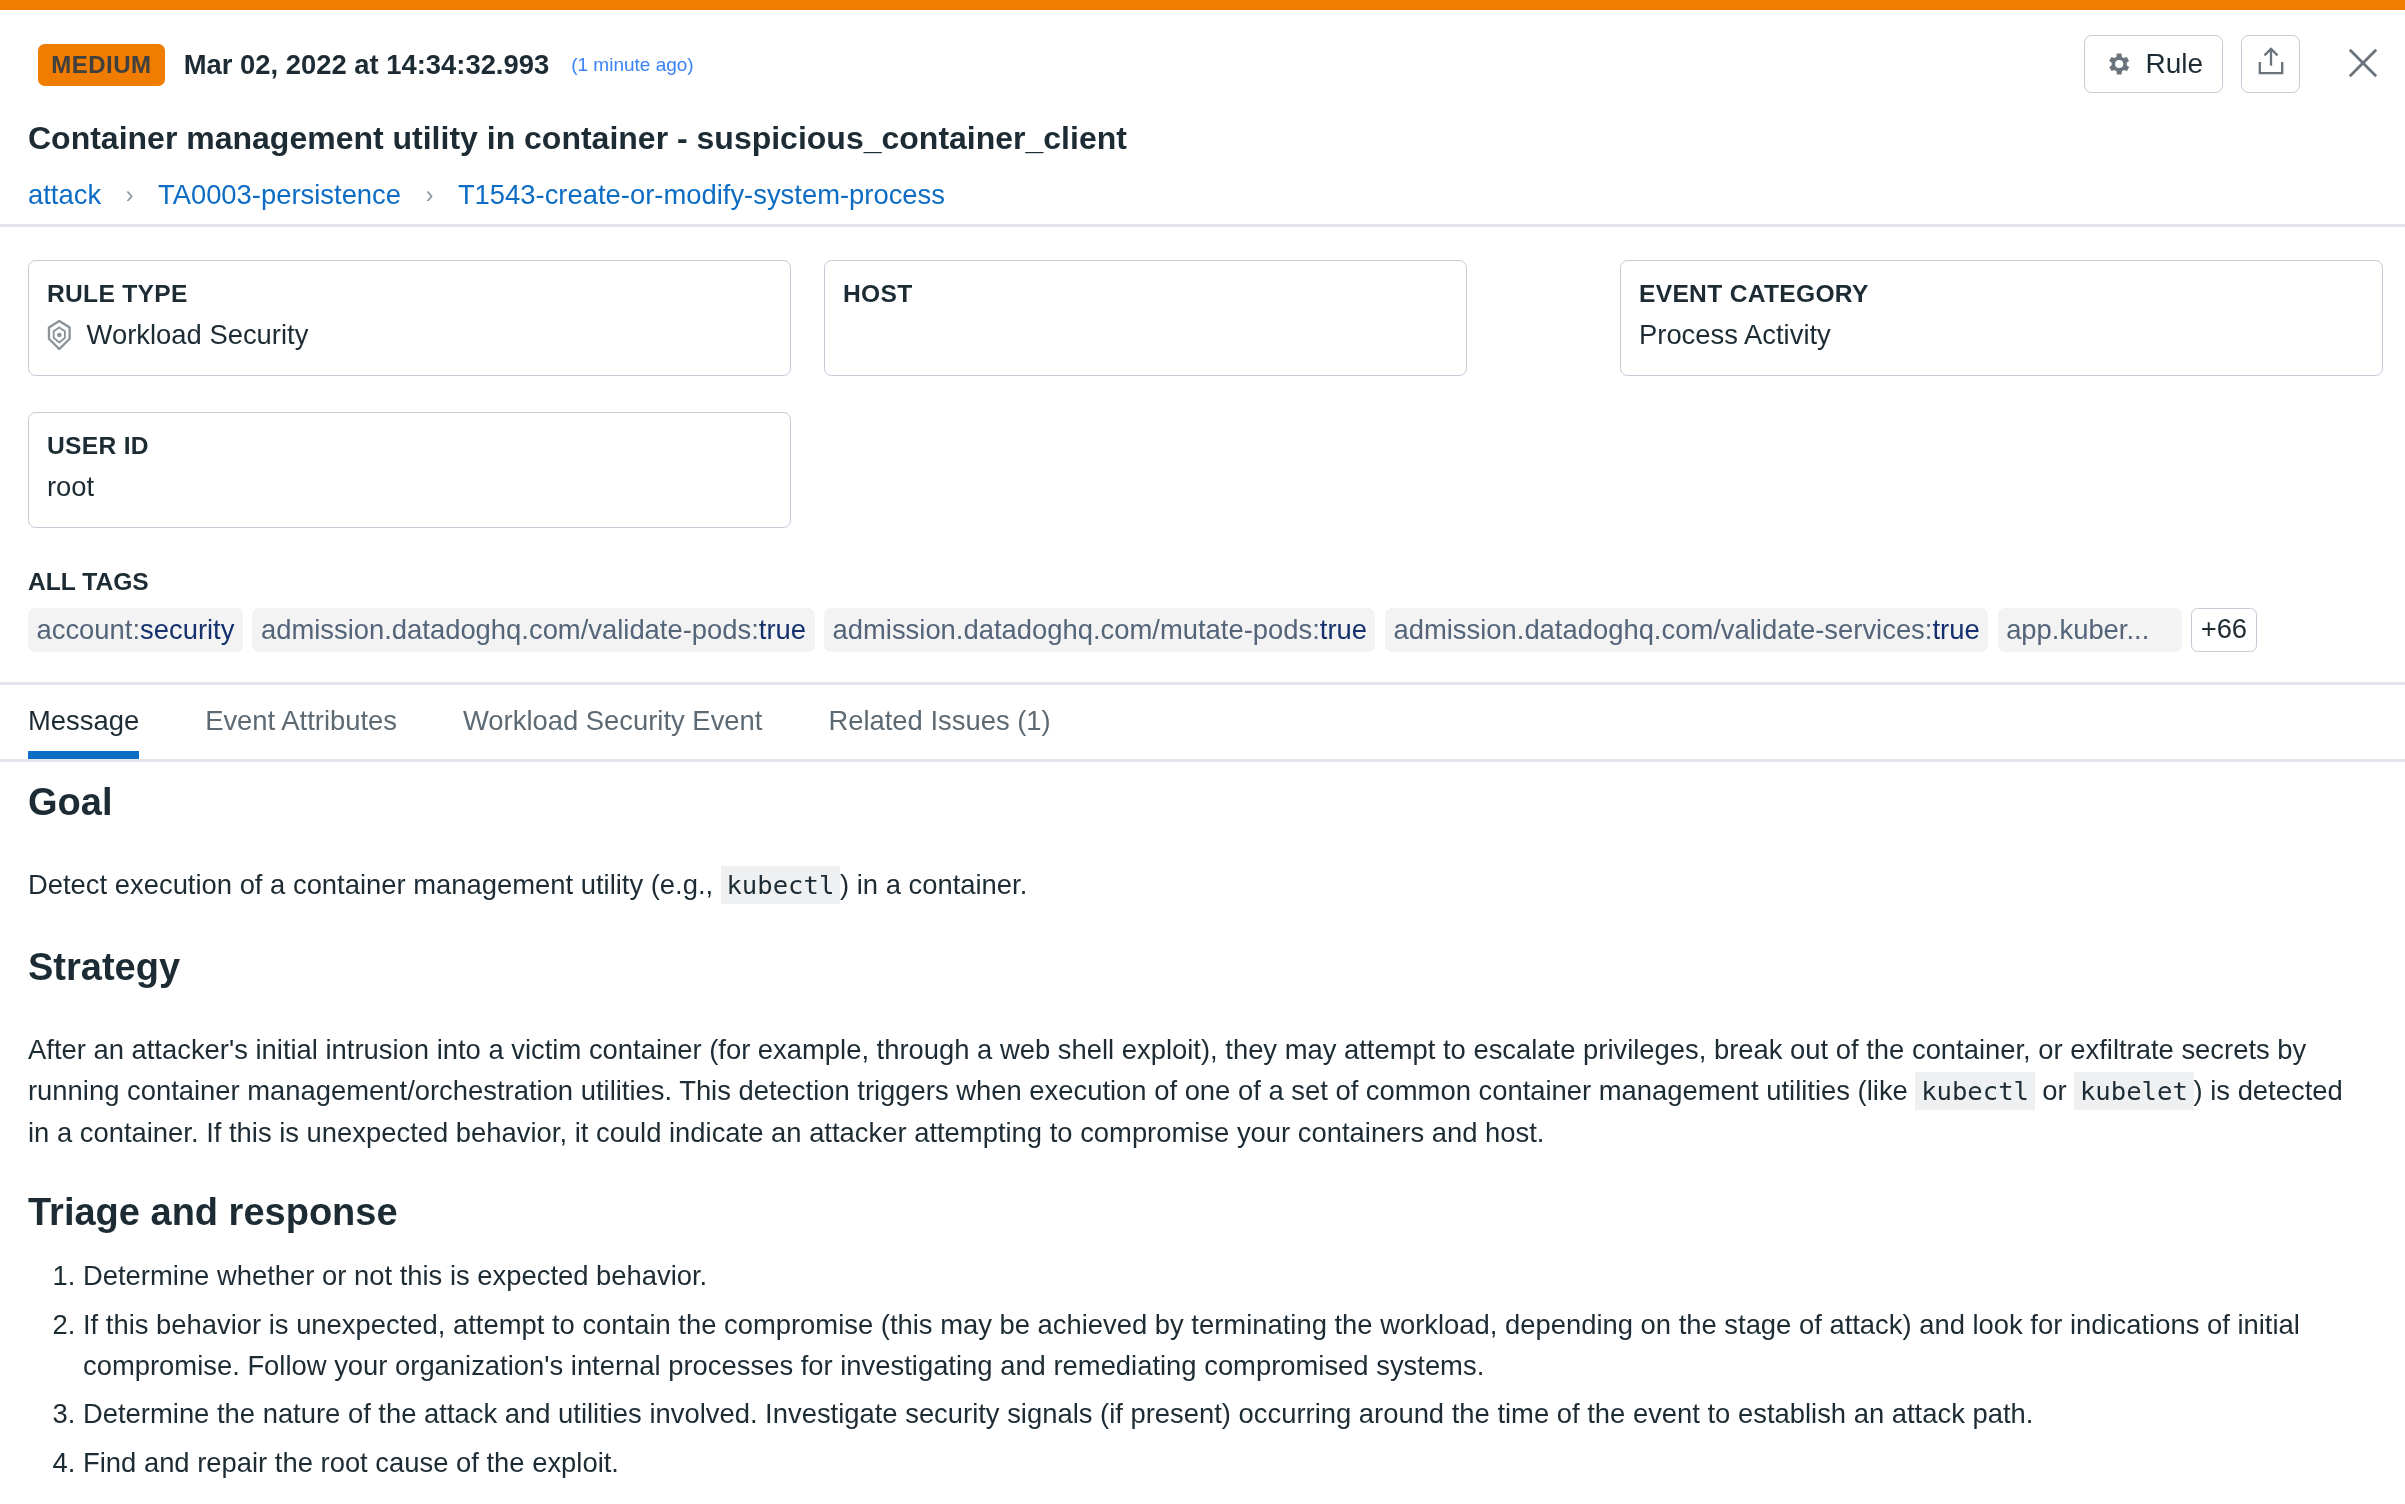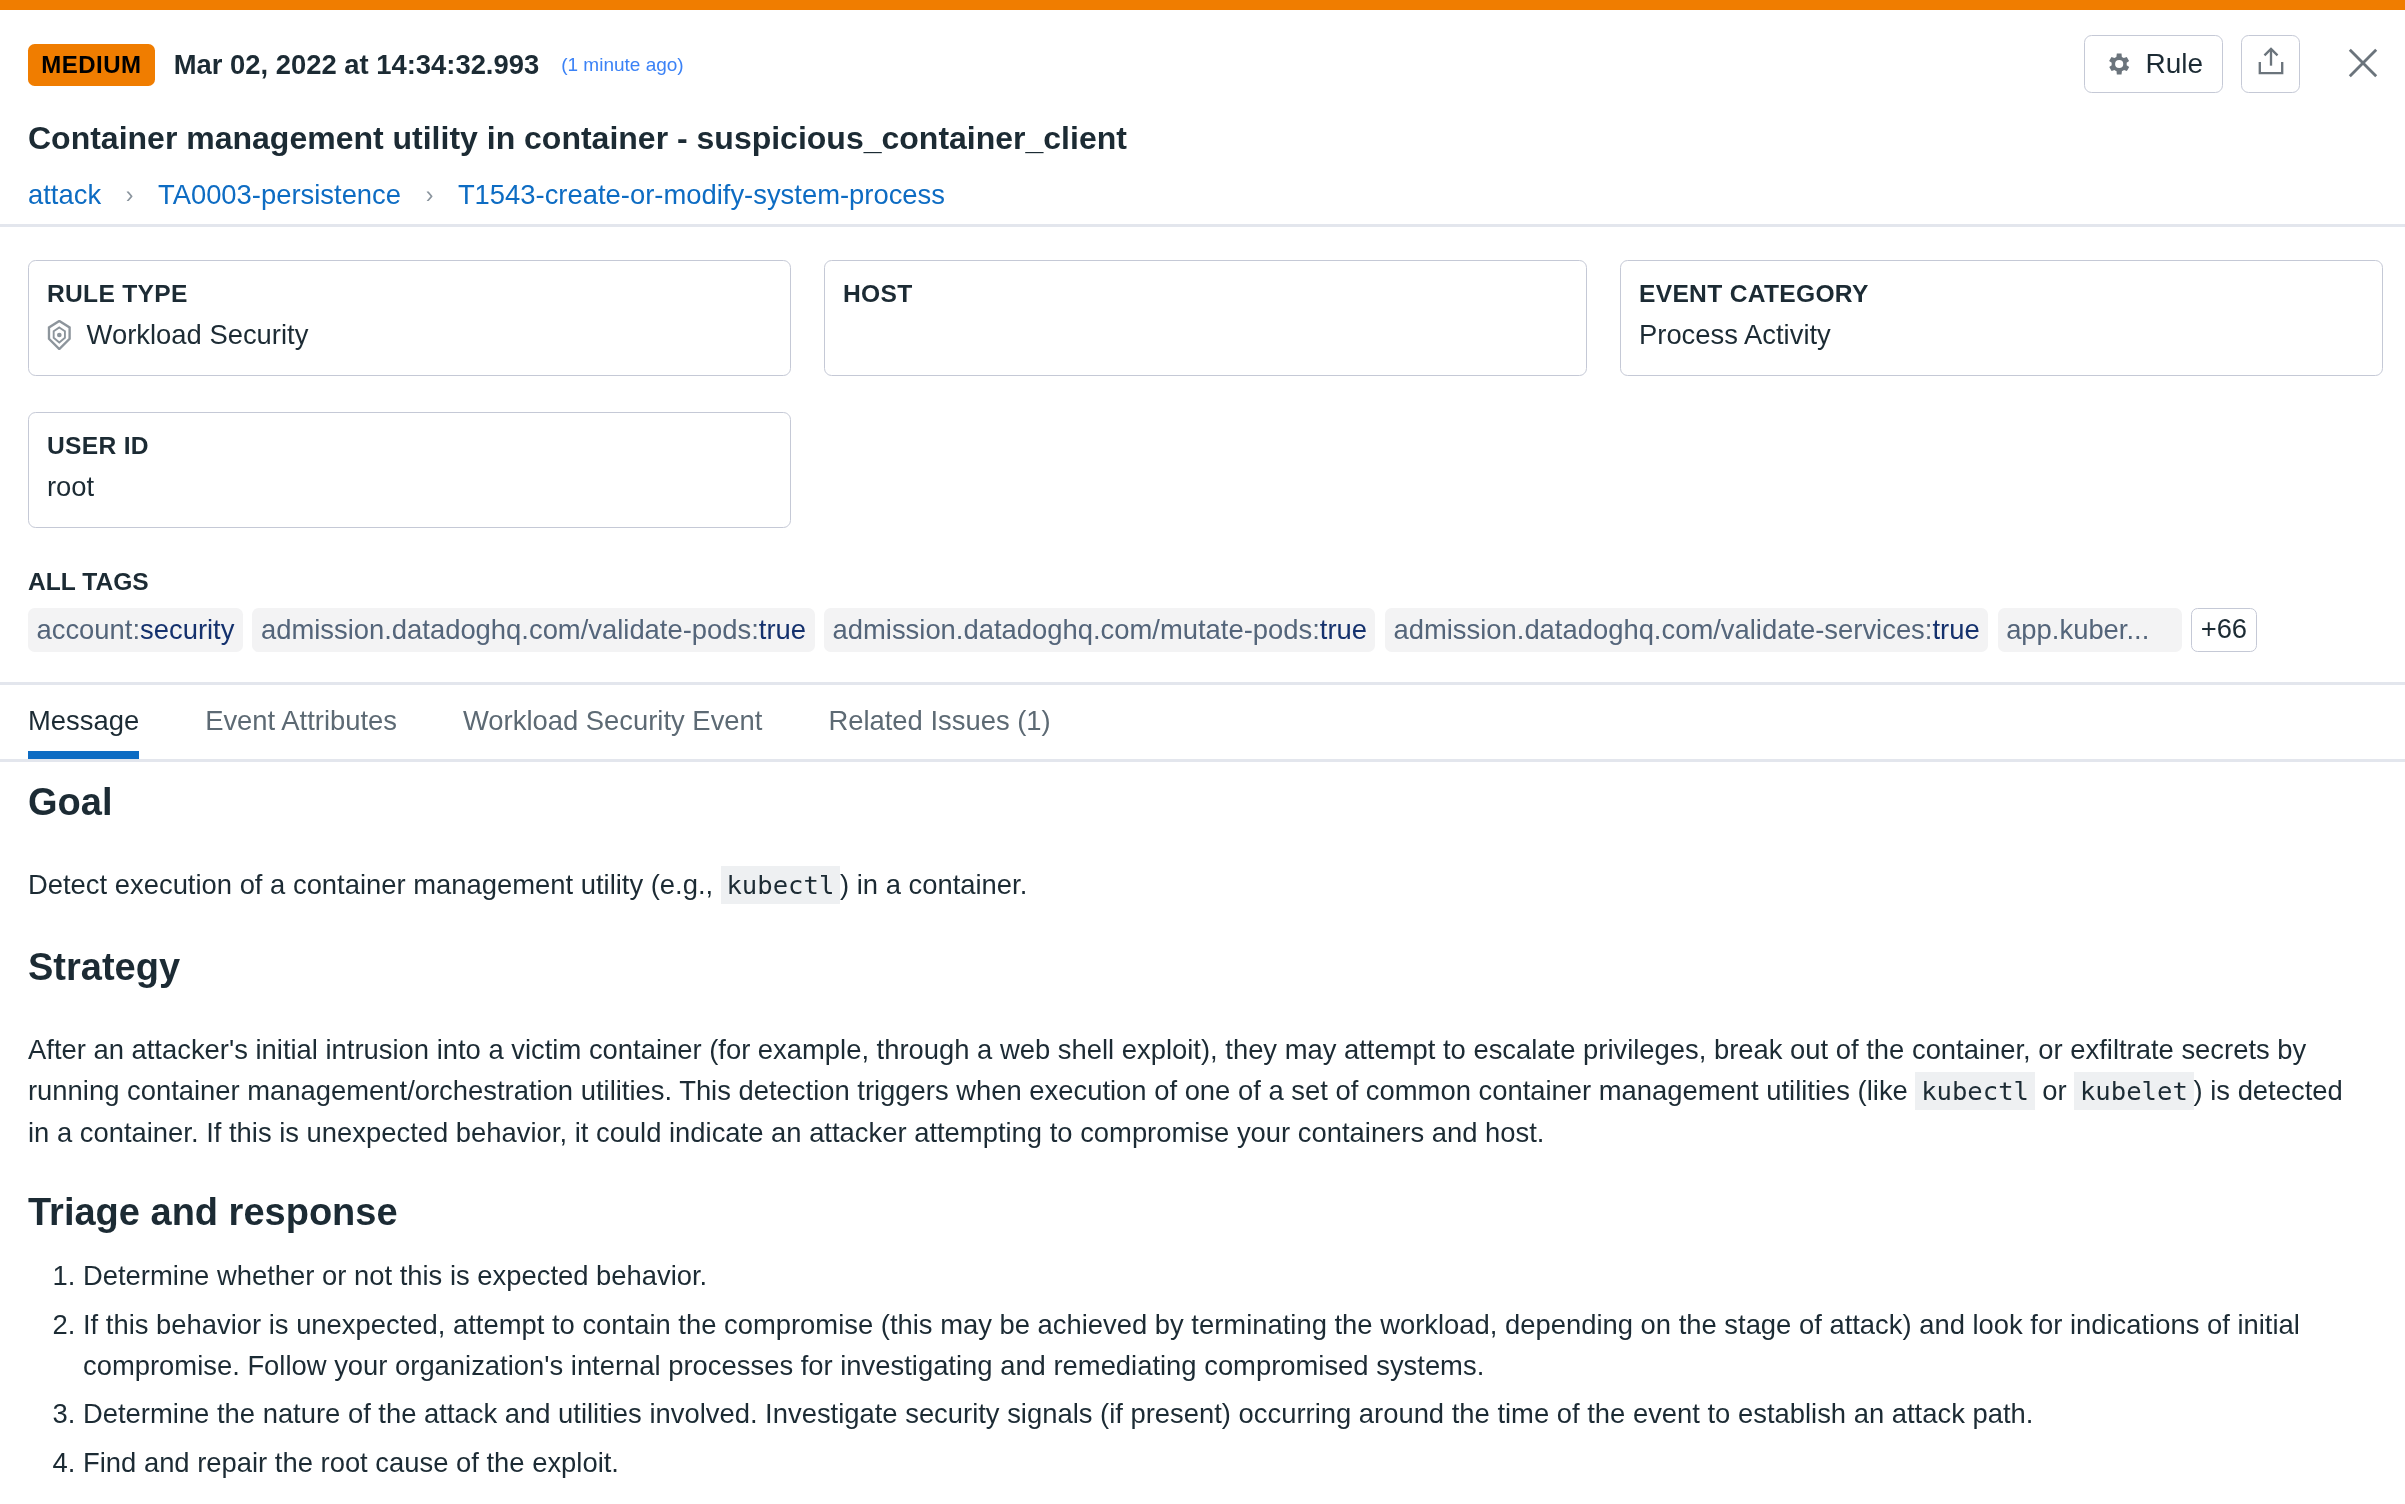--- a/index.html
+++ b/index.html
@@ -3,21 +3,21 @@
 <meta charset="utf-8">
 <style>
   * { box-sizing: border-box; margin: 0; padding: 0; }
   html, body { width: 2406px; height: 1505px; overflow: hidden; background: #ffffff; }
   body { font-family: "Liberation Sans", "DejaVu Sans", sans-serif; color: #1c2b34; position: relative; }
 
   .topbar { position: absolute; left: 0; top: 0; width: 2406px; height: 10.4px; background: #f07d00; }
 
   
   .header-row { position: absolute; left: 28px; top: 44px; height: 42px; display: flex; align-items: center; }
-  .badge { background: #f07d00; color: #000000; font-weight: 700; font-size: 24px; padding: 0 13.2px; height: 42px; line-height: 42px; border-radius: 6.6px; letter-spacing: 0.5px; }
+  .badge { background: #f07d00; color: #404040; font-weight: 700; font-size: 24px; padding: 0 13.2px; height: 42px; line-height: 42px; border-radius: 6.6px; letter-spacing: 0.5px; margin-left: 10px; }
   .timestamp { margin-left: 19px; font-size: 27.4px; font-weight: 700; color: #1c2b34; }
   .ago { margin-left: 22px; font-size: 19px; color: #3b82f6; }
 
   .actions { position: absolute; top: 35px; right: 24px; display: flex; align-items: center; }
   .btn { height: 58px; border: 1.9px solid #c5c9d6; border-radius: 7.6px; background: #fff; display: flex; align-items: center; padding: 0 19px; font-size: 28px; color: #1c2b34; cursor: pointer; margin-left: 18px; }
   .btn .ico { display: inline-flex; margin-right: 13.2px; }
   .btn.icon-only { width: 59px; padding: 0; justify-content: center; }
   .close-btn { margin-left: 44px; width: 38px; height: 38px; display: flex; align-items: center; justify-content: center; cursor: pointer; }
 
   .title { position: absolute; left: 28px; top: 120px; font-size: 32px; font-weight: 700; color: #1c2b34; white-space: nowrap; }
@@ -111,21 +111,21 @@
     <span class="ico">
       <svg width="24.6" height="30" viewBox="0 0 26 32">
         <path d="M13 1 L24 8 V20 L13 31 L2 20 V8 Z" fill="none" stroke="#8d959c" stroke-width="2.5"></path>
         <path d="M13 8 L19 12 V19 L13 24 L7 19 V12 Z" fill="none" stroke="#8d959c" stroke-width="2"></path>
         <circle cx="13" cy="16" r="2.5" fill="#8d959c"></circle>
       </svg>
     </span>
     <span>Workload Security</span>
   </div>
 </div>
-<div class="card" style="left:824px; top:260px; width:763px;">
+<div class="card" style="left:824px; top:260px; width:643px;">
   <div class="card-label">HOST</div>
 </div>
 <div class="card" style="left:1620px; top:260px; width:763px;">
   <div class="card-label">EVENT CATEGORY</div>
   <div class="card-value">
       <span>Process Activity</span>
     </div>
 </div>
 <div class="card" style="left:28px; top:412px; width:763px;">
   <div class="card-label">USER ID</div>

